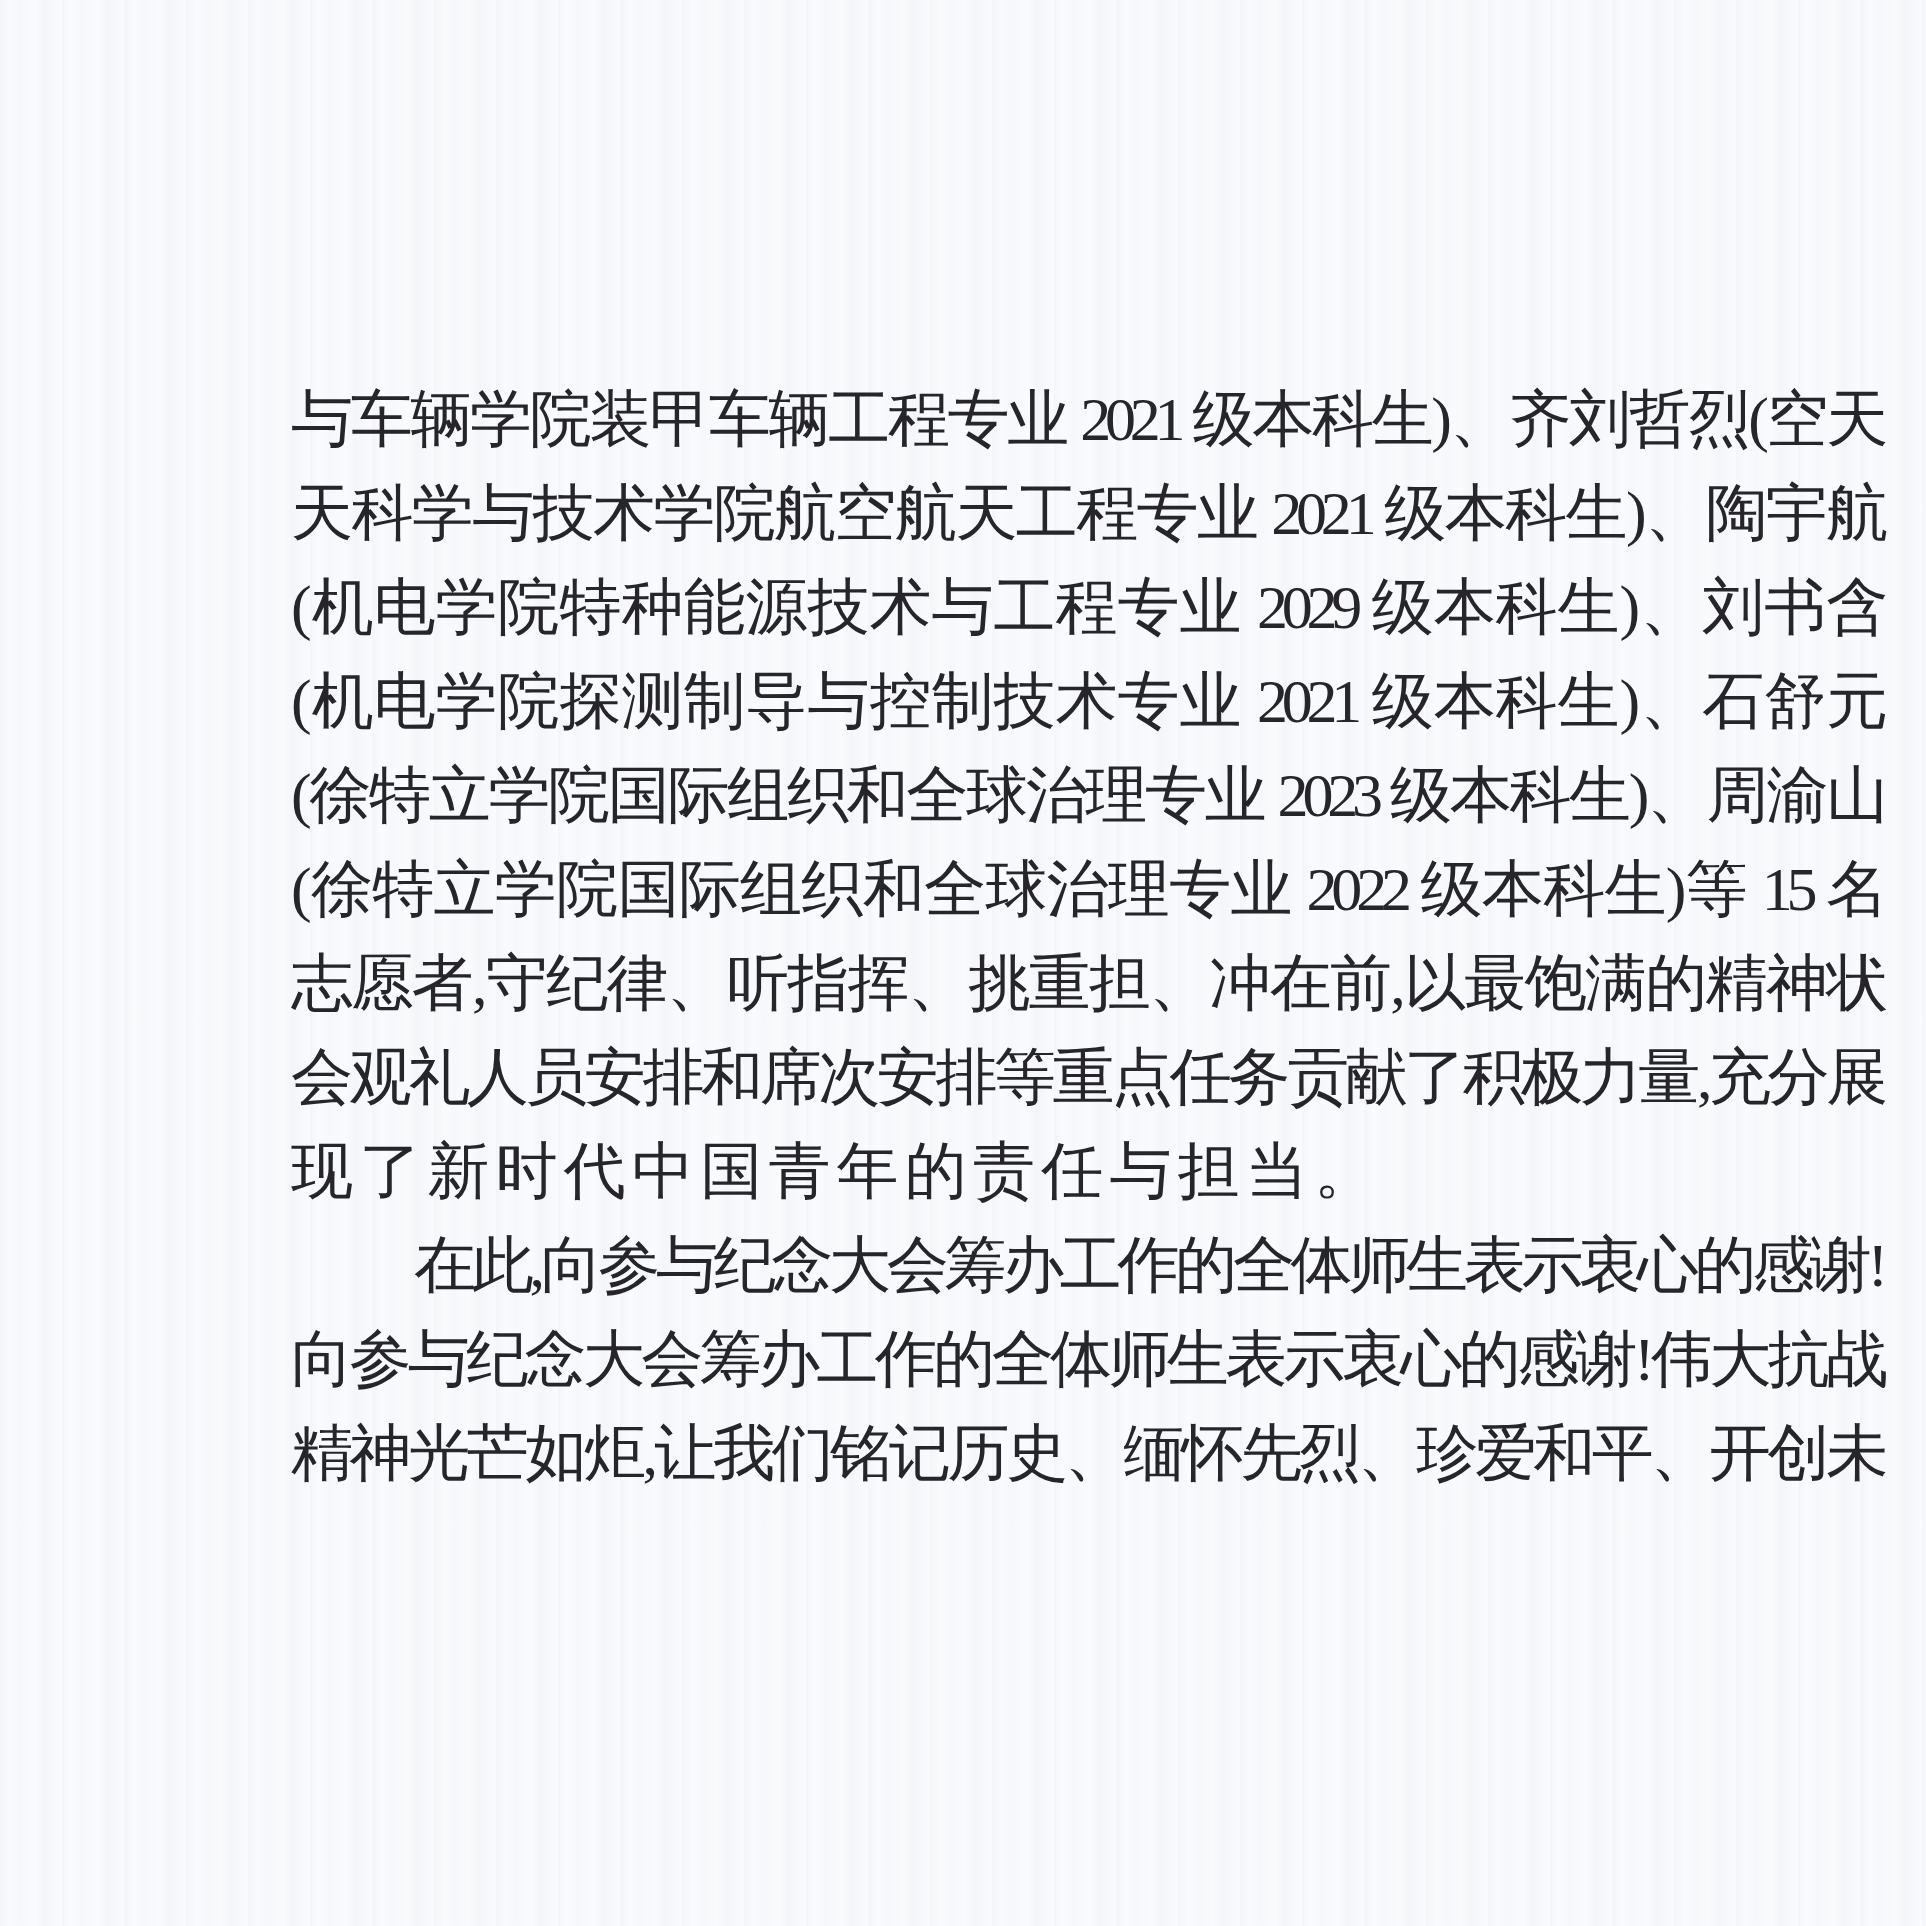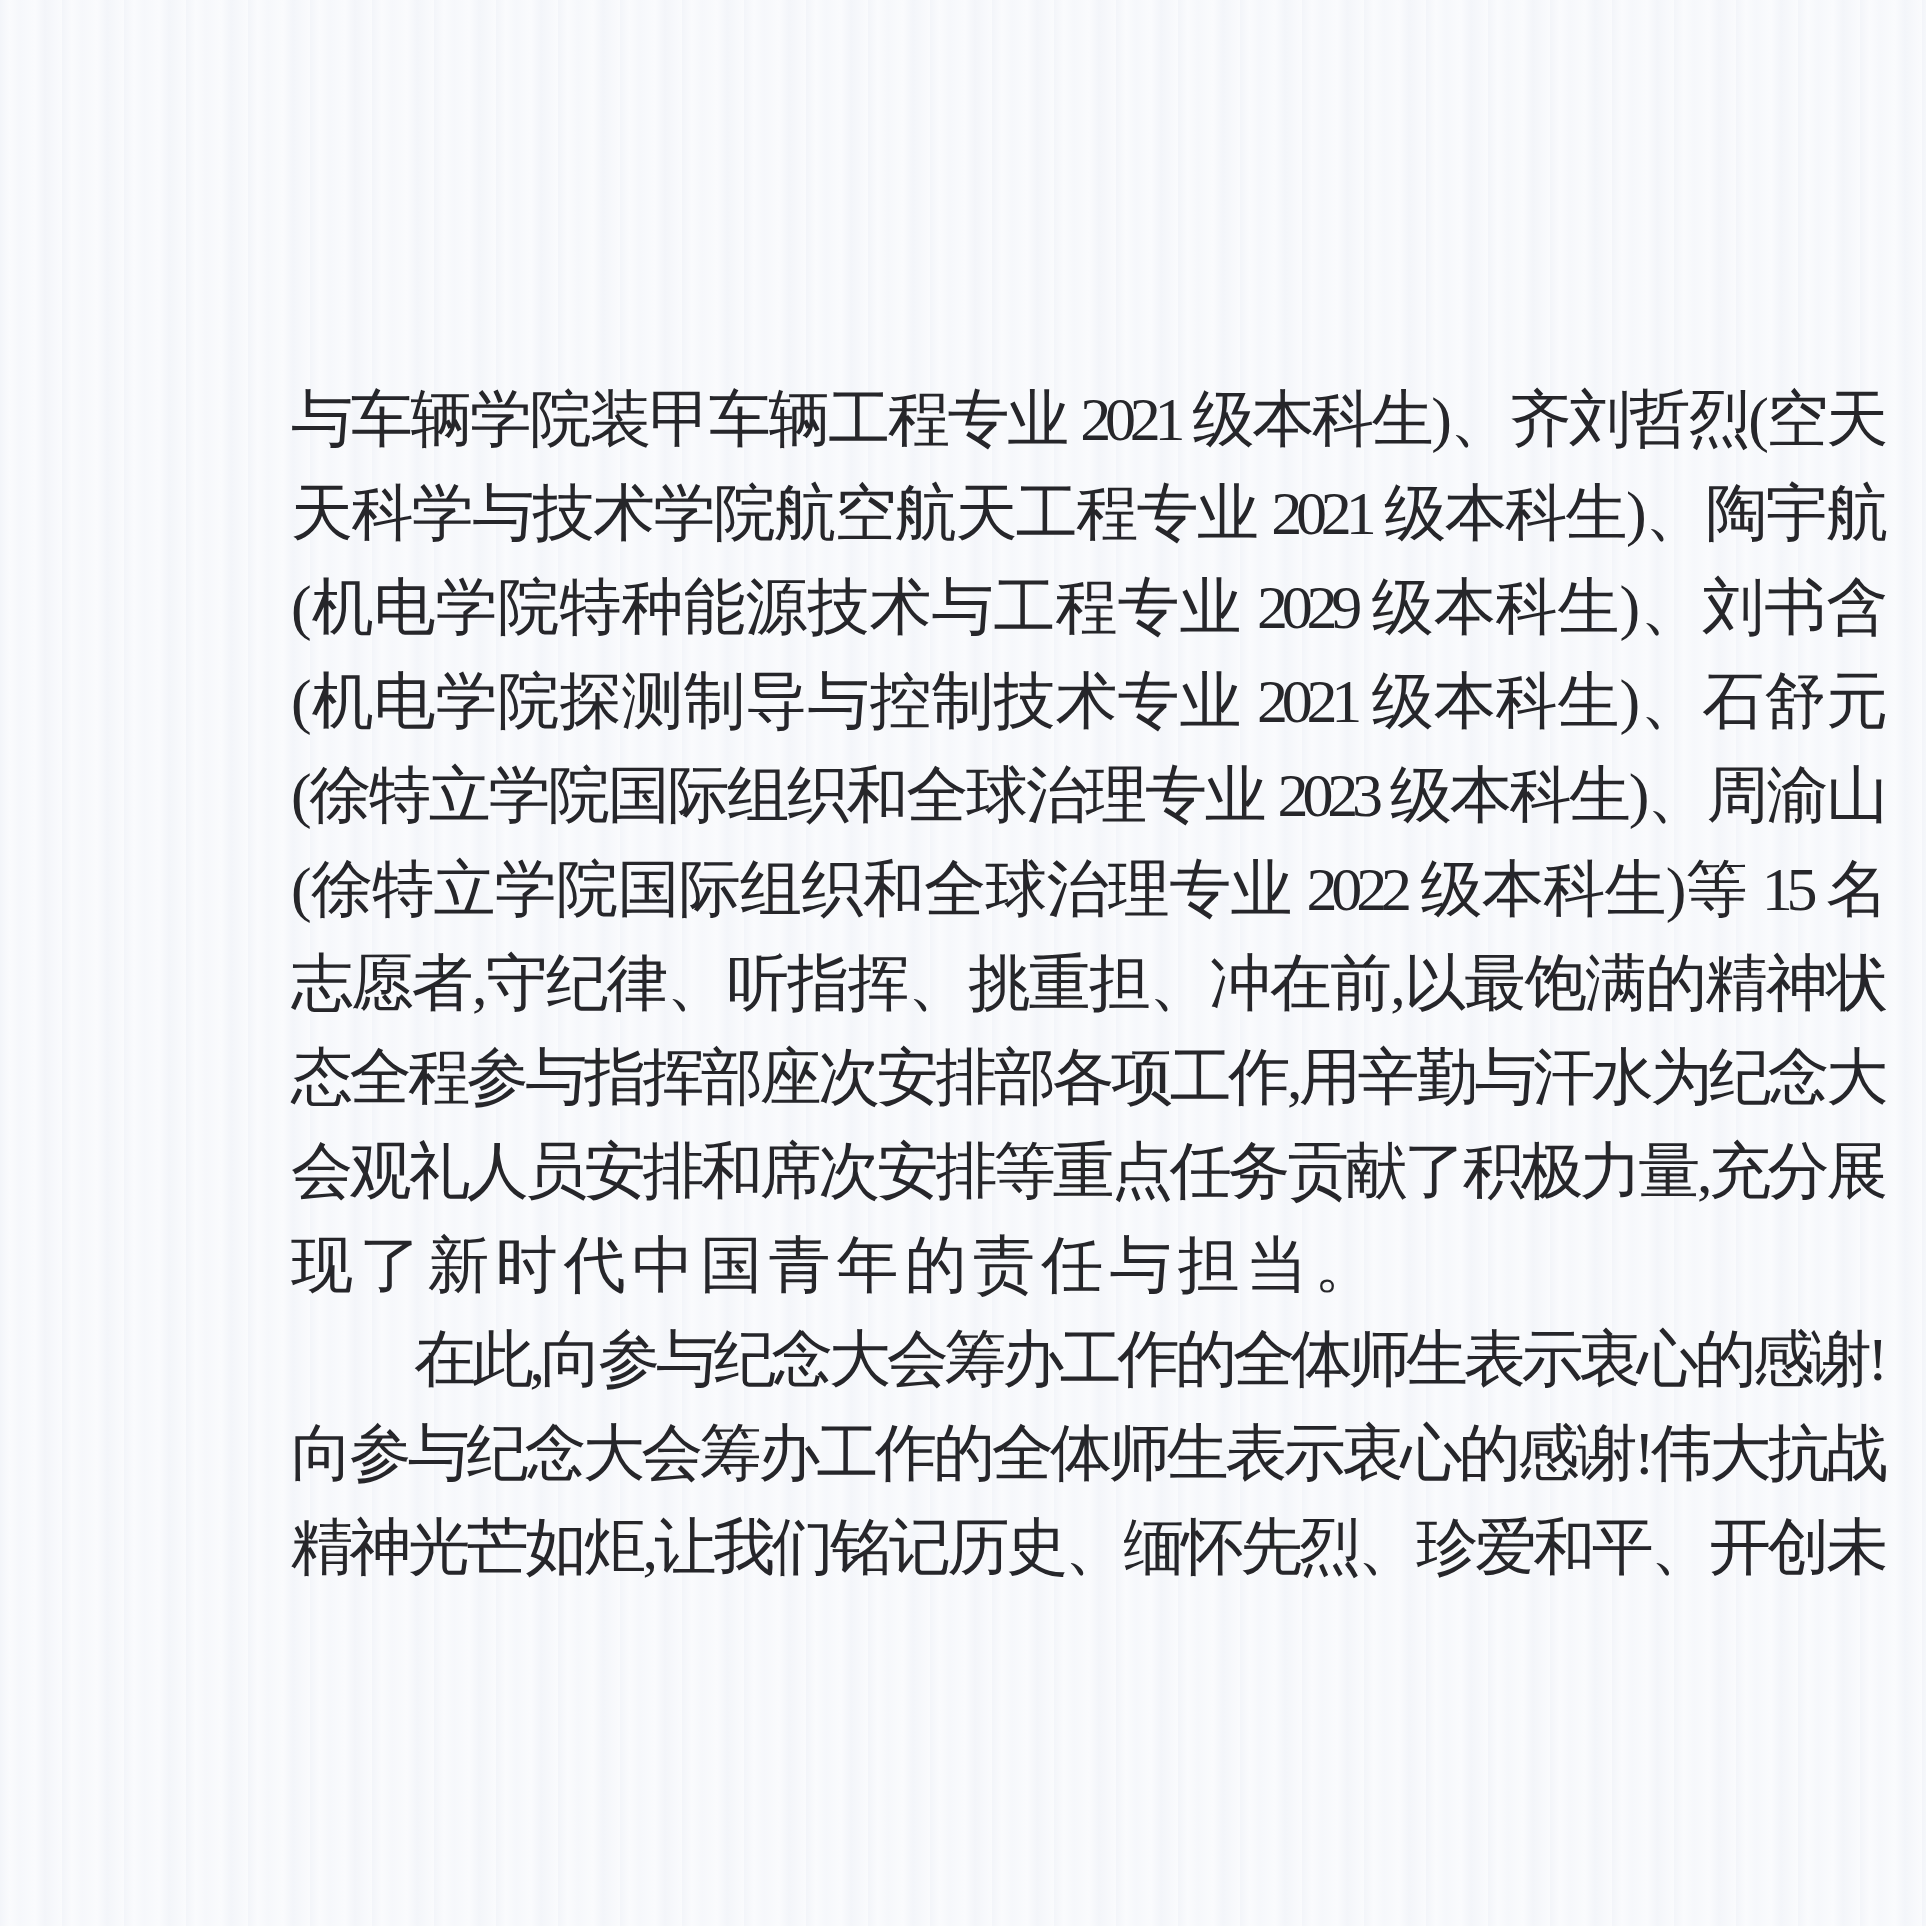--- a/index.html
+++ b/index.html
@@ -43,21 +43,20 @@
 <div class="page">
 
   <div class="body-text">
     <div class="line">与车辆学院装甲车辆工程专业 2021 级本科生)、齐刘哲烈(空天</div>
     <div class="line">天科学与技术学院航空航天工程专业 2021 级本科生)、陶宇航</div>
     <div class="line">(机电学院特种能源技术与工程专业 2029 级本科生)、刘书含</div>
     <div class="line">(机电学院探测制导与控制技术专业 2021 级本科生)、石舒元</div>
     <div class="line">(徐特立学院国际组织和全球治理专业 2023 级本科生)、周渝山</div>
     <div class="line">(徐特立学院国际组织和全球治理专业 2022 级本科生)等 15 名</div>
     <div class="line">志愿者,守纪律、听指挥、挑重担、冲在前,以最饱满的精神状</div>
-    <div class="line">态全程参与指挥部座次安排部各项工作,用辛勤与汗水为纪念大</div>
     <div class="line">会观礼人员安排和席次安排等重点任务贡献了积极力量,充分展</div>
     <div class="line end">现了新时代中国青年的责任与担当。</div>
     <div class="line indent">在此,向参与纪念大会筹办工作的全体师生表示衷心的感谢!</div>
     <div class="line">向参与纪念大会筹办工作的全体师生表示衷心的感谢!伟大抗战</div>
     <div class="line">精神光芒如炬,让我们铭记历史、缅怀先烈、珍爱和平、开创未</div>
   </div>
 
 </div>
 
 

